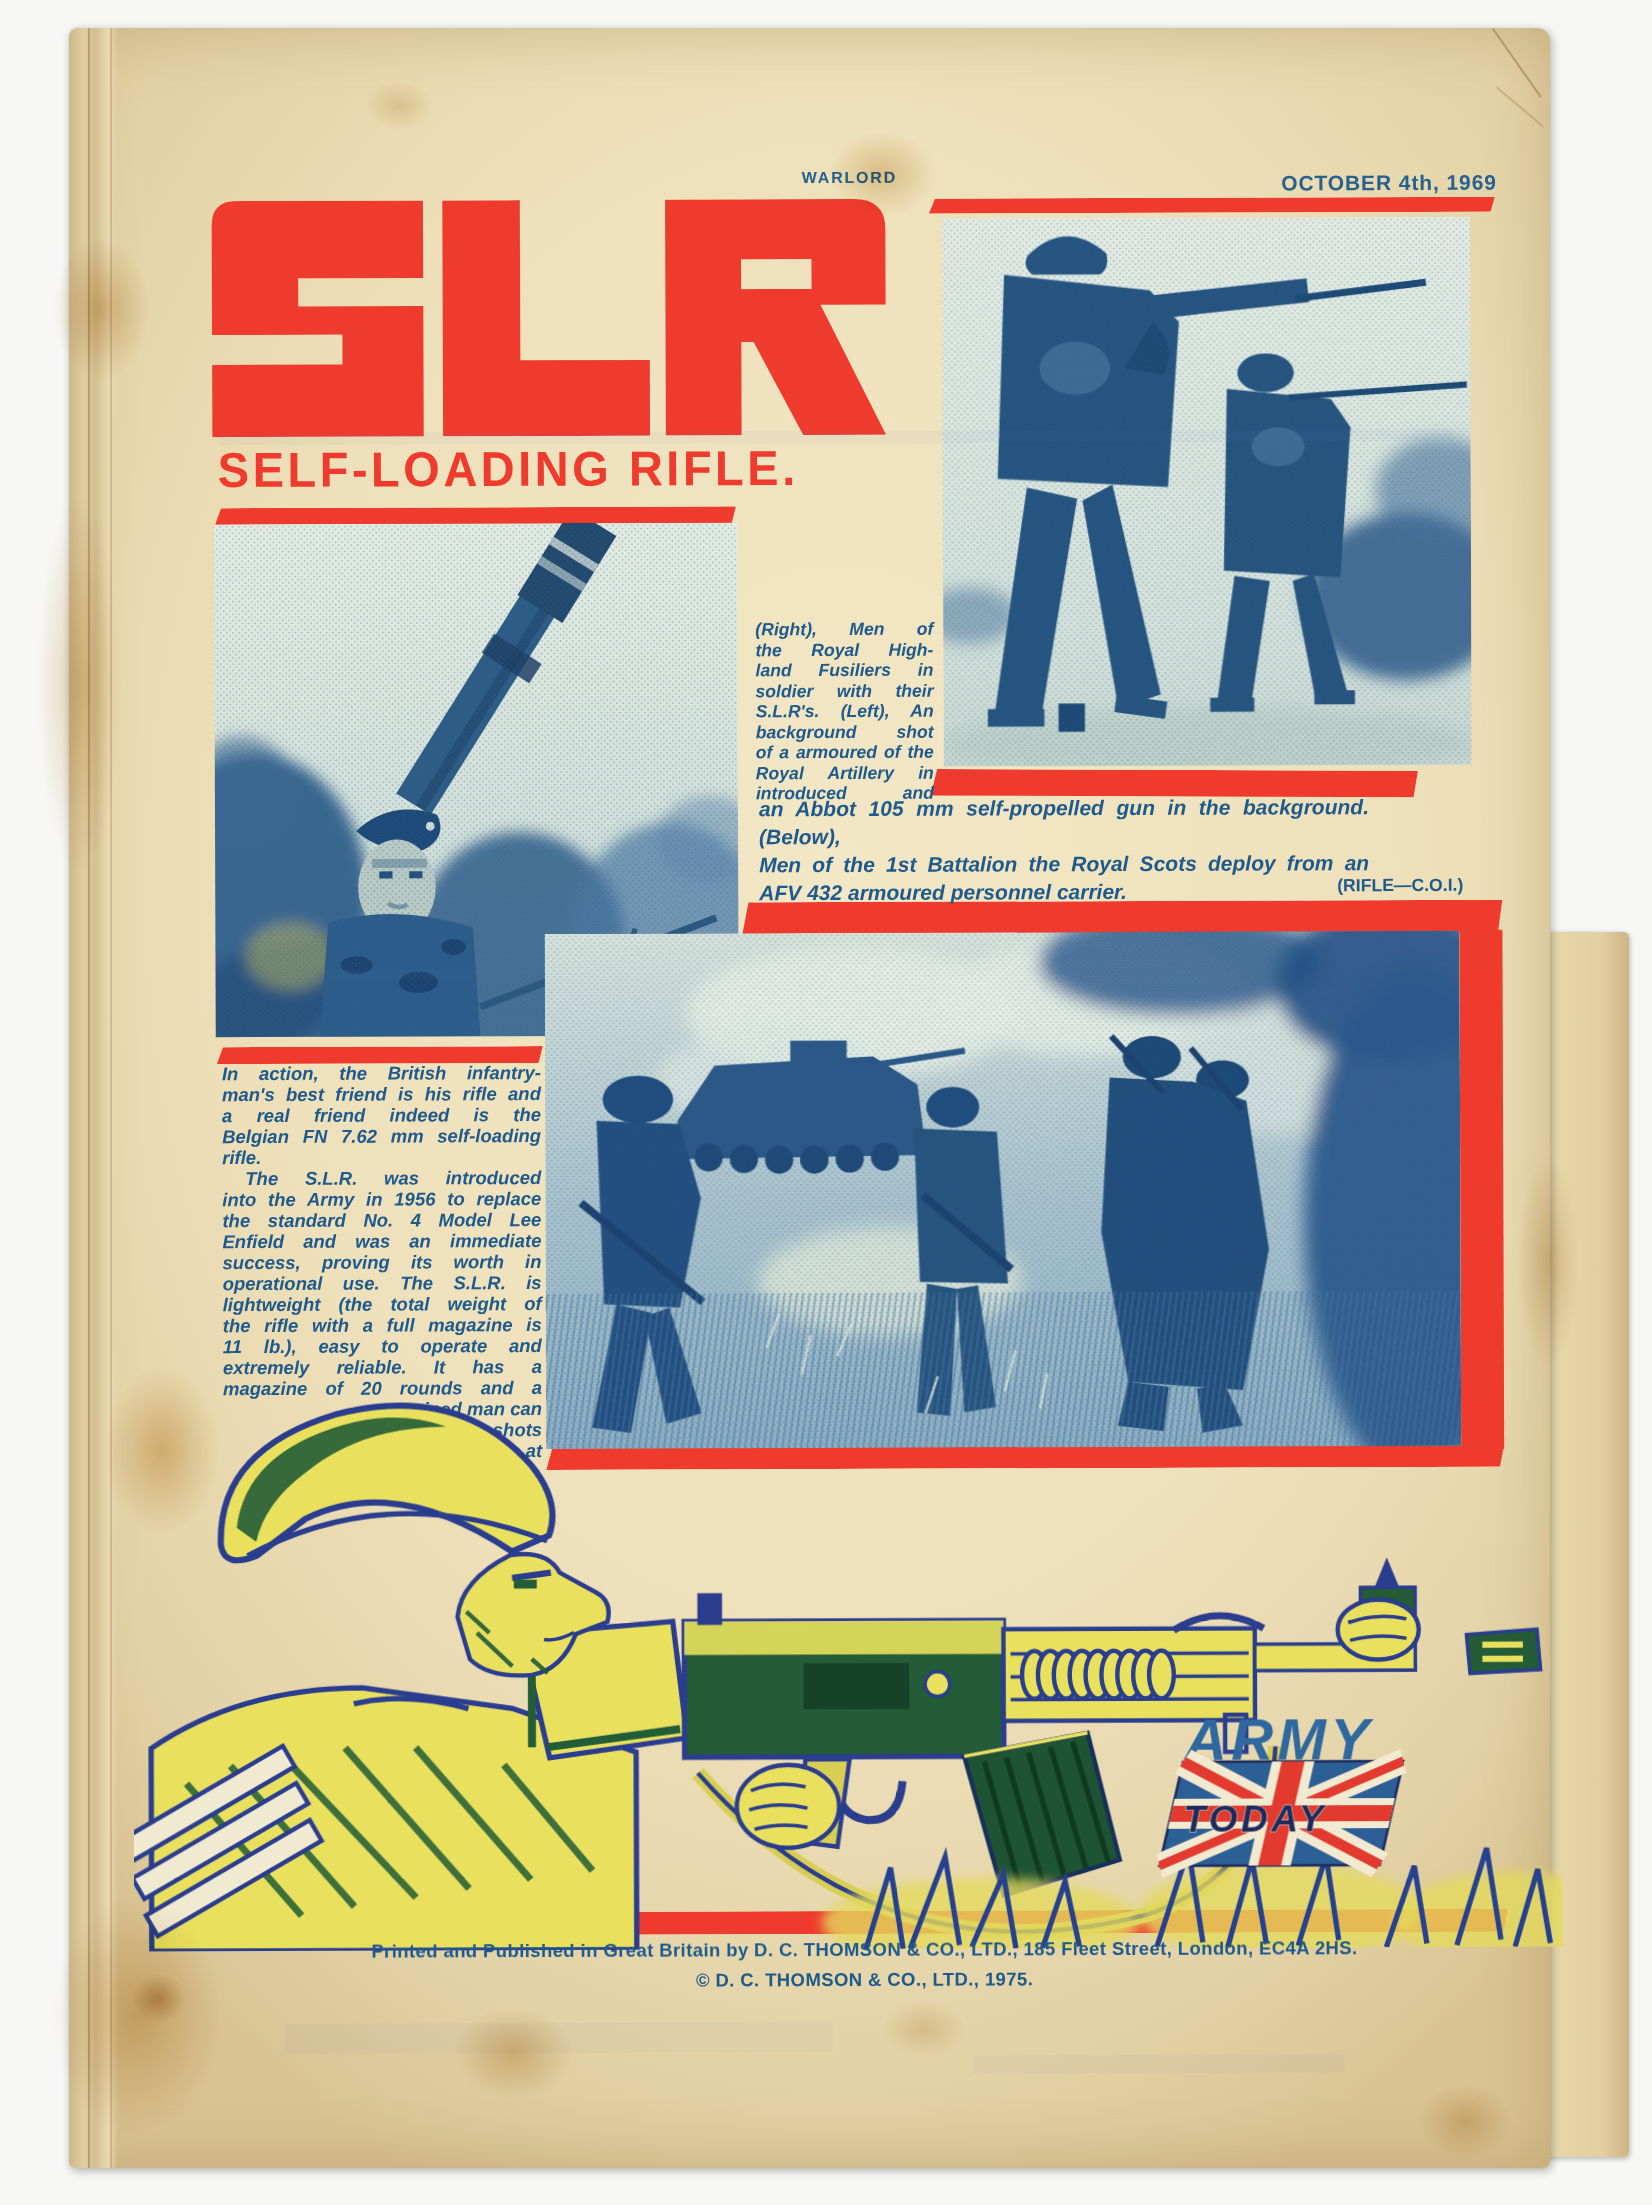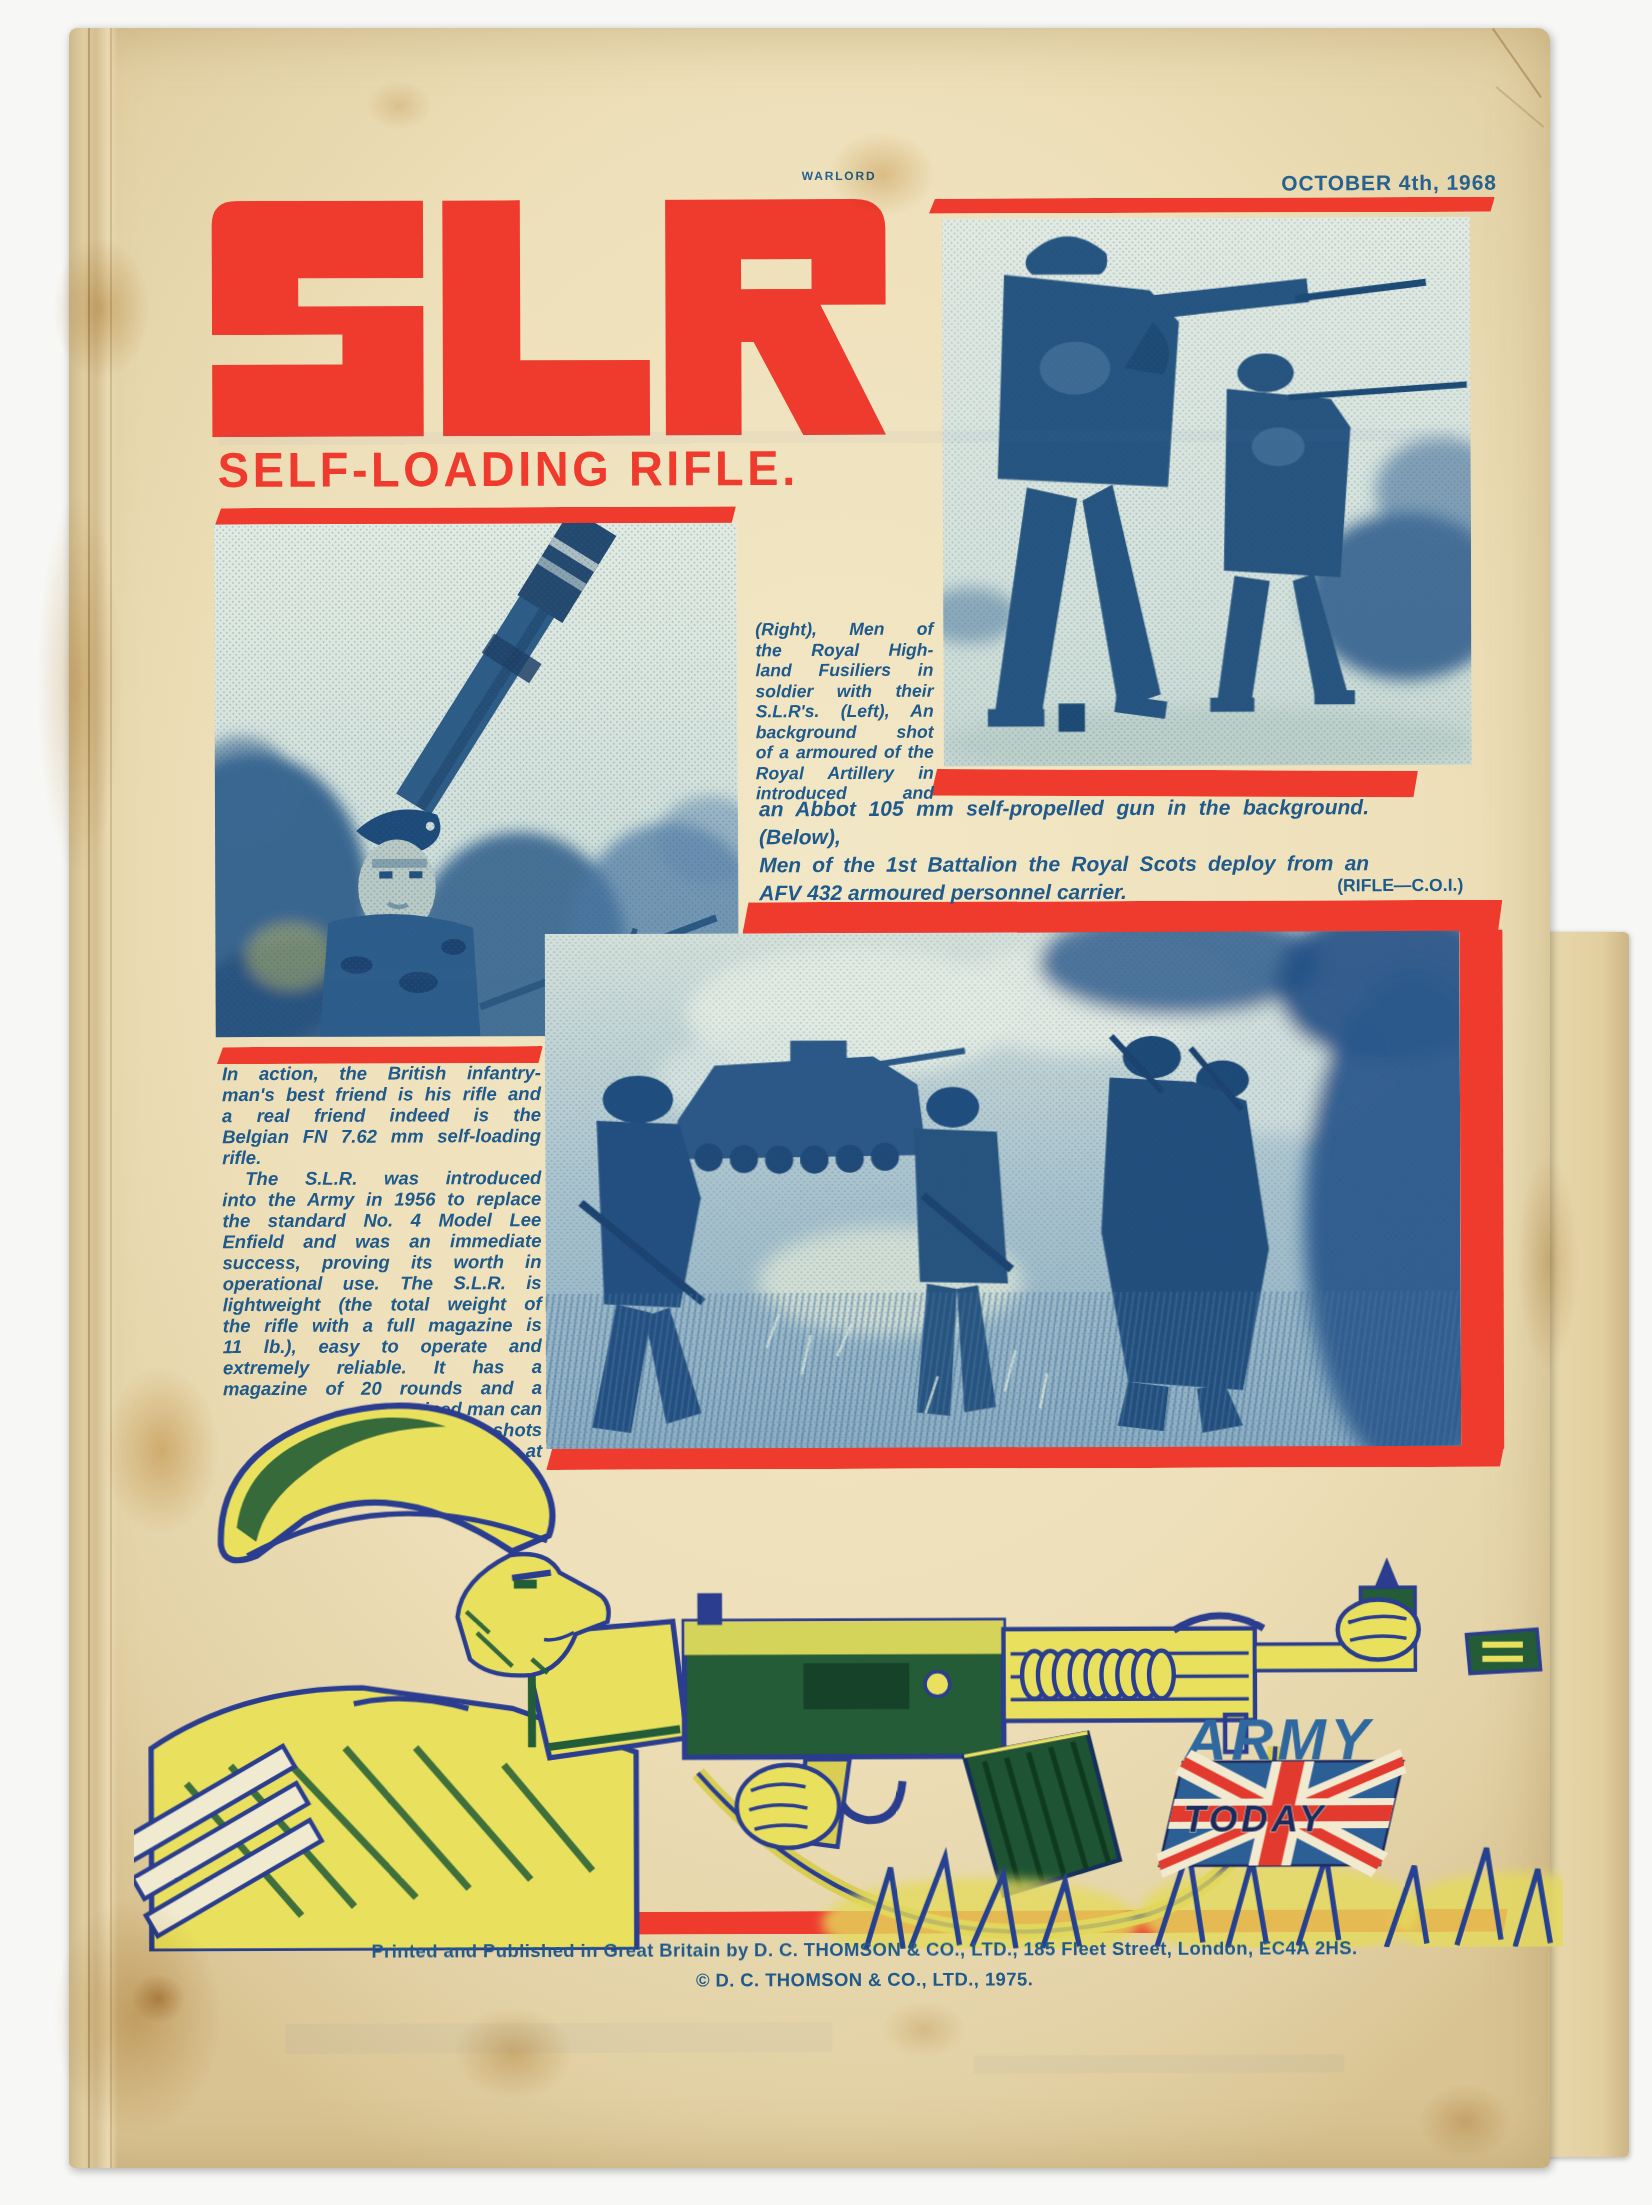--- a/index.html
+++ b/index.html
@@ -45,22 +45,22 @@
   <div class="abs page-behind"></div>
 
   <div class="abs page">
     <div class="abs spine"></div>
     <div class="abs spine-line" style="left:19.4px;"></div>
     <div class="abs spine-line" style="left:41px;opacity:.6;"></div>
   </div>
 
   <div class="abs content">
 
-    <div class="abs masthead" style="left:805px;top:169px;font-size:12px;letter-spacing:1.8px;">WARLORD</div>
-    <div class="abs masthead" style="left:1253px;top:173px;width:247px;font-size:21px;letter-spacing:0.9px;text-align:right;">OCTOBER 4th, 1968</div>
+    <div class="abs masthead" style="left:805px;top:169px;font-size:16px;letter-spacing:1.8px;">WARLORD</div>
+    <div class="abs masthead" style="left:1253px;top:173px;width:247px;font-size:21px;letter-spacing:0.9px;text-align:right;">OCTOBER 4th, 1969</div>
 
     <div class="abs bar" style="left:932px;top:199px;width:566px;height:15px;"></div>
     <div class="abs bar" style="left:217px;top:506px;width:521px;height:17px;"></div>
     <div class="abs bar" style="left:932px;top:771px;width:487px;height:26.5px;transform:rotate(.4deg);"></div>
     <div class="abs bar" style="left:743px;top:902px;width:760px;height:32px;"></div>
     <div class="abs bar" style="left:1460px;top:932px;width:43px;height:519px;clip-path:none;"></div>
     <div class="abs bar" style="left:217px;top:1045px;width:326px;height:17px;"></div>
     <div class="abs bar" style="left:545px;top:1447px;width:958px;height:22px;"></div>
     <div class="abs bar" style="left:217px;top:1911px;width:1288px;height:23px;"></div>
 

